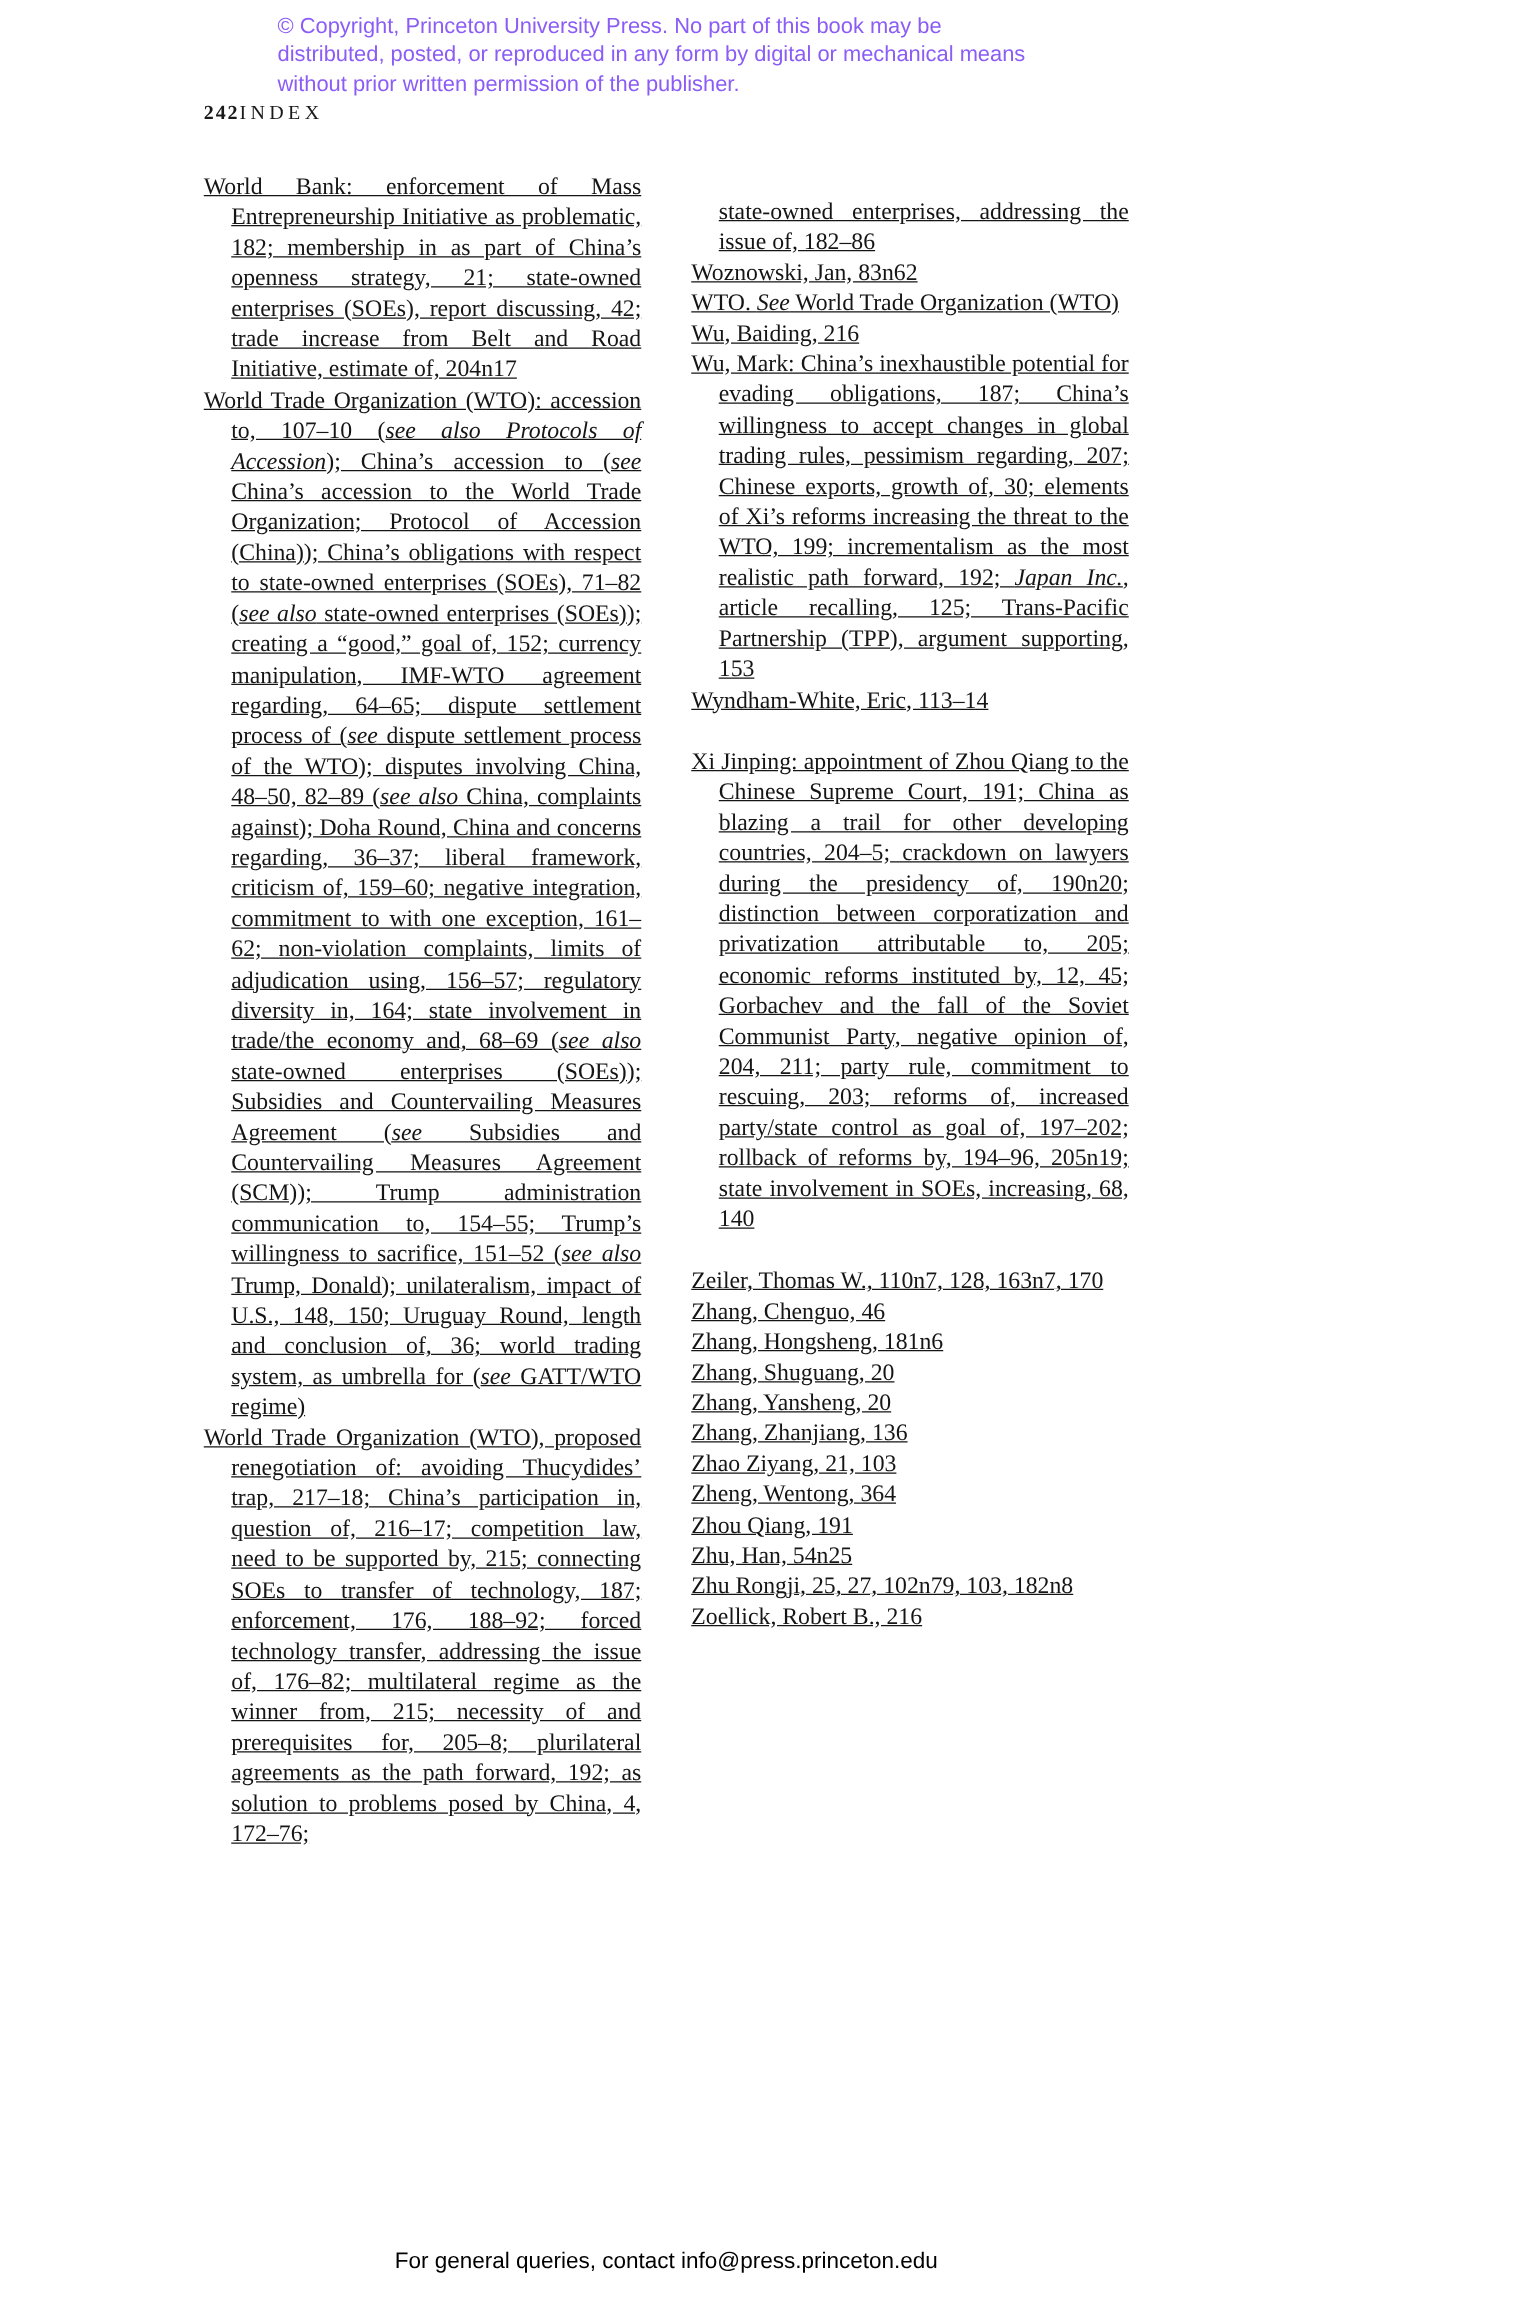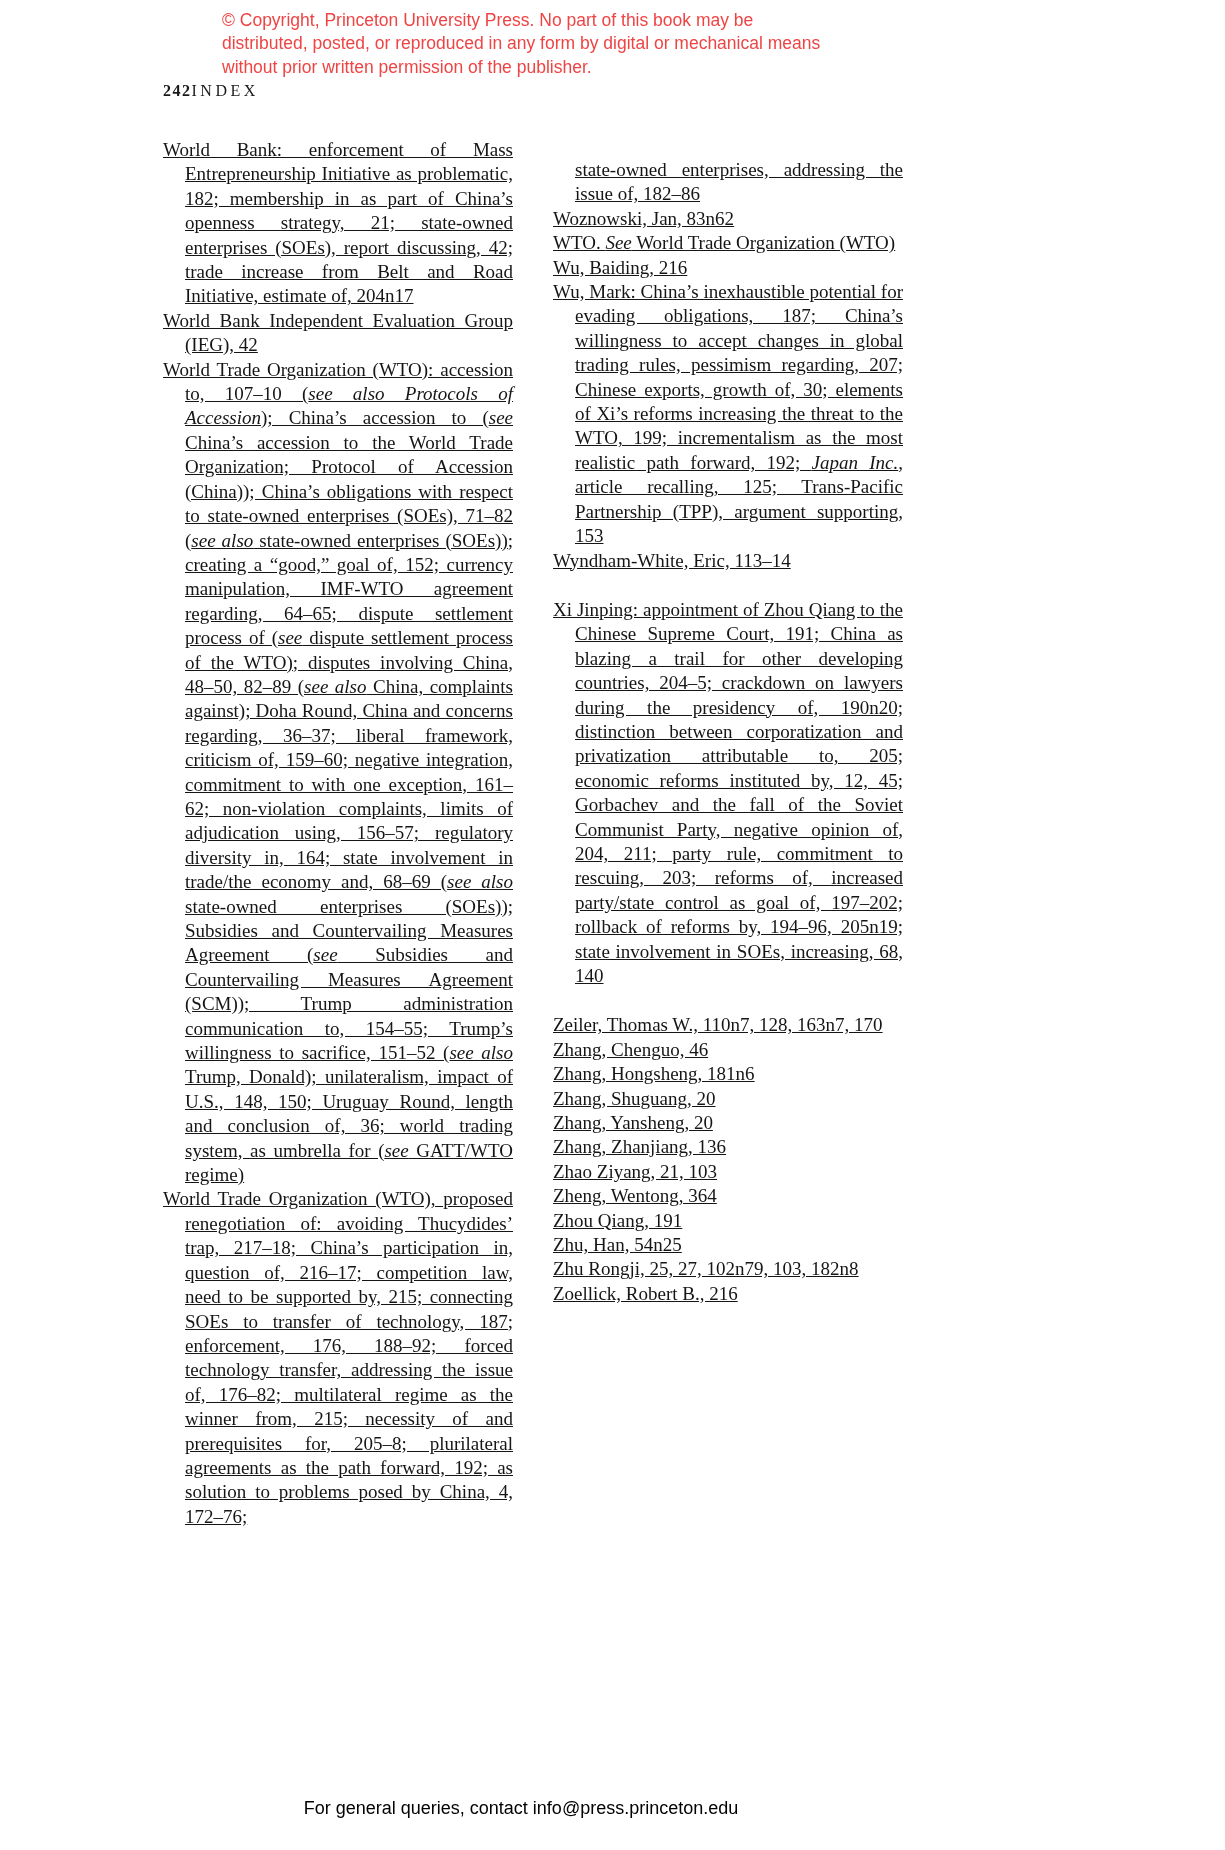--- a/index.html
+++ b/index.html
@@ -14,21 +14,21 @@
     overflow: hidden;
   }
   .copyright {
     position: absolute;
     left: 222px;
     top: 9px;
     width: 605px;
     font-family: "Liberation Sans", sans-serif;
     font-size: 17.5px;
     line-height: 1.33;
-    color: #ef4444;
+    color: #8b5cf6;
   }
   .page-header {
     position: absolute;
     left: 163px;
     top: 82px;
     font-size: 16px;
     color: #1a1a1a;
   }
   .page-num {
     font-weight: bold;
@@ -53,21 +53,21 @@
     font-size: 19px;
     line-height: 24.4px;
     text-align: justify;
     color: #151515;
   }
   .entry.cont { text-indent: 0; margin-top: 20px; }
   .entry-group { margin-bottom: 25px; text-decoration: underline; }
   .entry-group:last-child { margin-bottom: 0; }
   .footer {
     position: absolute;
-    left: 151px;
+    left: 163px;
     top: 1798px;
     width: 740px;
     text-align: center;
     font-family: "Liberation Sans", sans-serif;
     font-size: 18px;
     color: #000;
   }
 </style>
 </head>
 <body>
@@ -77,21 +77,20 @@
   <div class="copyright">© Copyright, Princeton University Press. No part of this book may be distributed, posted, or reproduced in any form by digital or mechanical means without prior written permission of the publisher.</div>
 
   <div class="page-header">
     <span class="page-num">242</span><span class="section-title">INDEX</span>
   </div>
 
   <div class="columns">
     <div class="col" id="col-left">
         <div class="entry-group">
           <p class="entry">World Bank: enforcement of Mass Entrepreneurship Initiative as problematic, 182; membership in as part of China’s openness strategy, 21; state-owned enterprises (SOEs), report discussing, 42; trade increase from Belt and Road Initiative, estimate of, 204n17</p>
-          <p class="entry">World Bank Independent Evaluation Group (IEG), 42</p>
           <p class="entry">World Trade Organization (WTO): accession to, 107–10 (<i>see also Protocols of Accession</i>); China’s accession to (<i>see</i> China’s accession to the World Trade Organization; Protocol of Accession (China)); China’s obligations with respect to state-owned enterprises (SOEs), 71–82 (<i>see also</i> state-owned enterprises (SOEs)); creating a “good,” goal of, 152; currency manipulation, IMF-WTO agreement regarding, 64–65; dispute settlement process of (<i>see</i> dispute settlement process of the WTO); disputes involving China, 48–50, 82–89 (<i>see also</i> China, complaints against); Doha Round, China and concerns regarding, 36–37; liberal framework, criticism of, 159–60; negative integration, commitment to with one exception, 161–62; non-violation complaints, limits of adjudication using, 156–57; regulatory diversity in, 164; state involvement in trade/the economy and, 68–69 (<i>see also</i> state-owned enterprises (SOEs)); Subsidies and Countervailing Measures Agreement (<i>see</i> Subsidies and Countervailing Measures Agreement (SCM)); Trump administration communication to, 154–55; Trump’s willingness to sacrifice, 151–52 (<i>see also</i> Trump, Donald); unilateralism, impact of U.S., 148, 150; Uruguay Round, length and conclusion of, 36; world trading system, as umbrella for (<i>see</i> GATT/WTO regime)</p>
           <p class="entry">World Trade Organization (WTO), proposed renegotiation of: avoiding Thucydides’ trap, 217–18; China’s participation in, question of, 216–17; competition law, need to be supported by, 215; connecting SOEs to transfer of technology, 187; enforcement, 176, 188–92; forced technology transfer, addressing the issue of, 176–82; multilateral regime as the winner from, 215; necessity of and prerequisites for, 205–8; plurilateral agreements as the path forward, 192; as solution to problems posed by China, 4, 172–76;</p>
         </div>
       </div>
     <div class="col" id="col-right">
         <div class="entry-group">
           <p class="entry cont">state-owned enterprises, addressing the issue of, 182–86</p>
           <p class="entry">Woznowski, Jan, 83n62</p>
           <p class="entry">WTO. <i>See</i> World Trade Organization (WTO)</p>
           <p class="entry">Wu, Baiding, 216</p>

